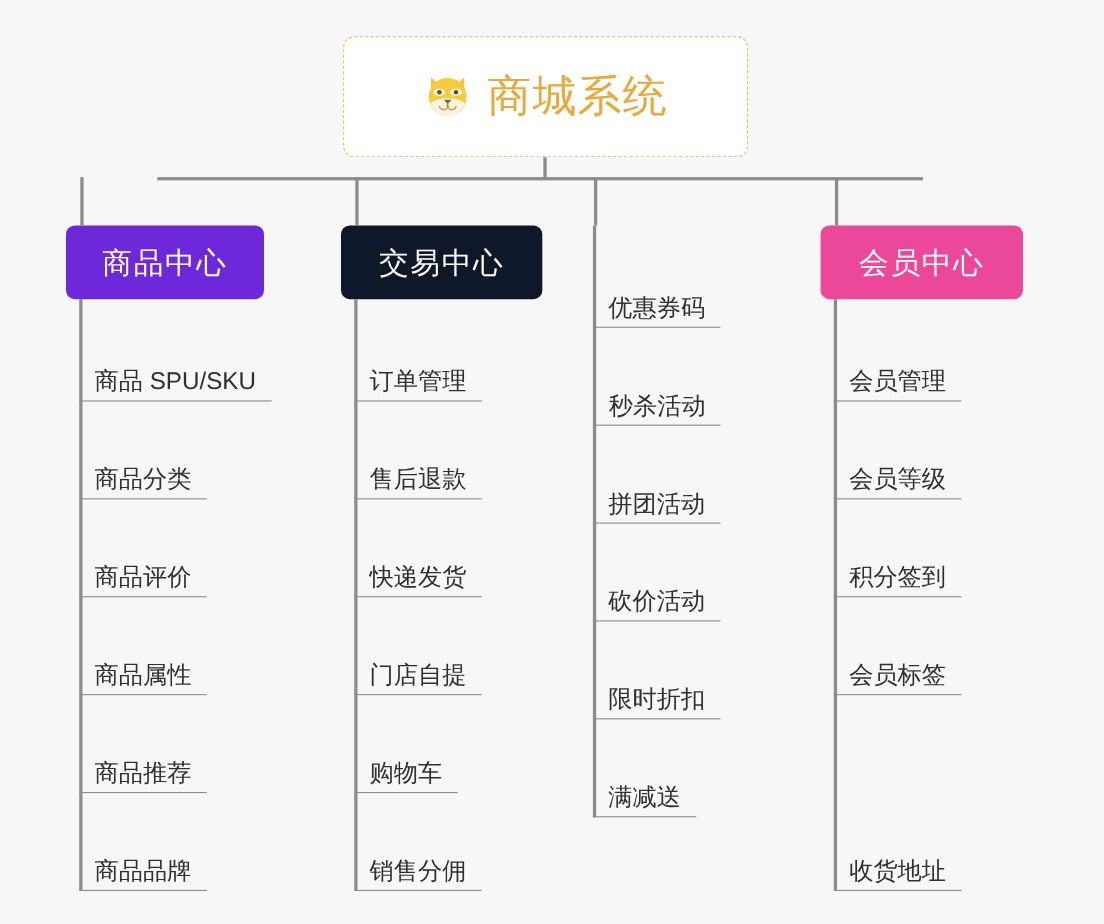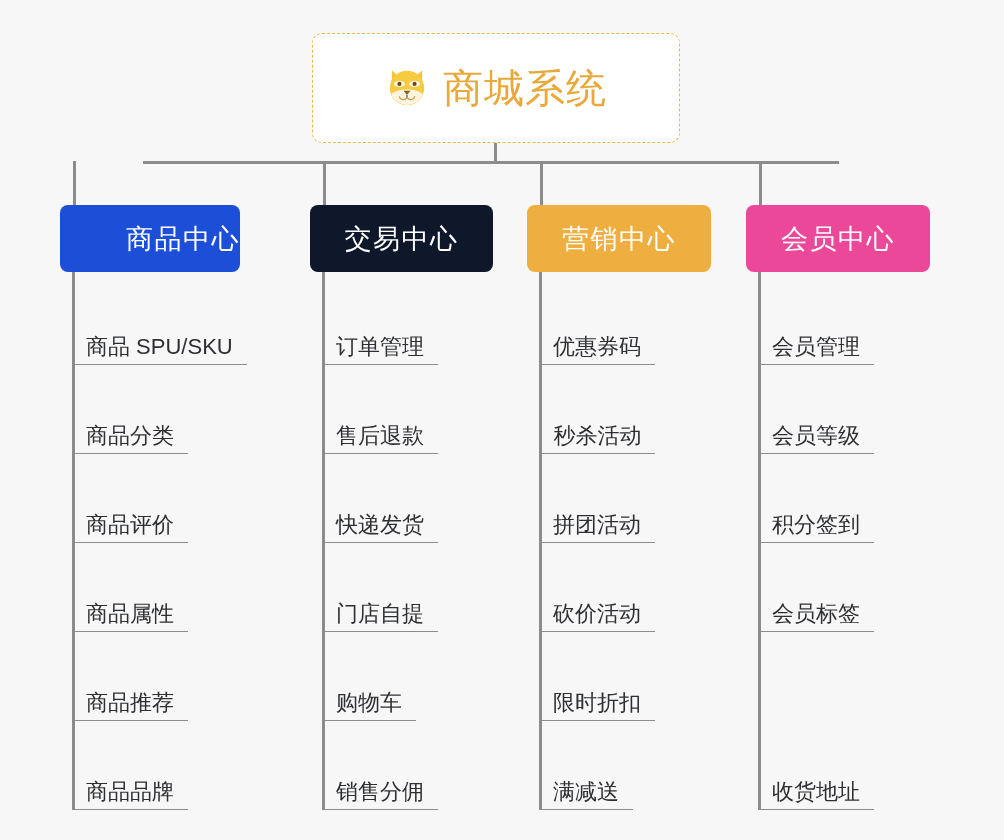--- a/index.html
+++ b/index.html
@@ -92,21 +92,21 @@
       <path d="M32 46 C36 51 42 49 43 45" stroke="#c79a4e" stroke-width="2" fill="none" stroke-linecap="round"></path>
     </svg>
     <span class="root-title">商城系统</span>
   </div>
 
   <div class="conn conn-v-root"></div>
   <div class="conn conn-h"></div>
 
   <div id="columns-host">
       <div class="column" style="left: 60px; width: 180px;">
-        <div class="col-header" style="background: #1d4ed8; justify-content: flex-end;">
+        <div class="col-header" style="background: #6d28d9;">
           <span>商品中心</span>
         </div>
         <div class="col-body" style="height: 567px;">
           <div class="trunk" style="height: 538px;"></div>
           <div class="leaf" style="top: 23px; width: 174.703px;">
             <span class="leaf-label">商品 SPU/SKU</span>
           </div>
           <div class="leaf" style="top: 112px; width: 116px;">
             <span class="leaf-label">商品分类</span>
           </div>
@@ -144,23 +144,20 @@
           </div>
           <div class="leaf" style="top: 379px; width: 94px;">
             <span class="leaf-label">购物车</span>
           </div>
           <div class="leaf" style="top: 468px; width: 116px;">
             <span class="leaf-label">销售分佣</span>
           </div>
         </div>
       </div>
       <div class="column" style="left: 527px; width: 184px;">
-        <div class="col-header" style="background: rgb(238, 175, 64);">
-          <span>营销中心</span>
-        </div>
         <div class="col-body" style="height: 567px;">
           <div class="trunk" style="height: 538px;"></div>
           <div class="leaf" style="top: 23px; width: 116px;">
             <span class="leaf-label">优惠券码</span>
           </div>
           <div class="leaf" style="top: 112px; width: 116px; padding-left: 15px;">
             <span class="leaf-label">秒杀活动</span>
           </div>
           <div class="leaf" style="top: 201px; width: 116px;">
             <span class="leaf-label">拼团活动</span>

